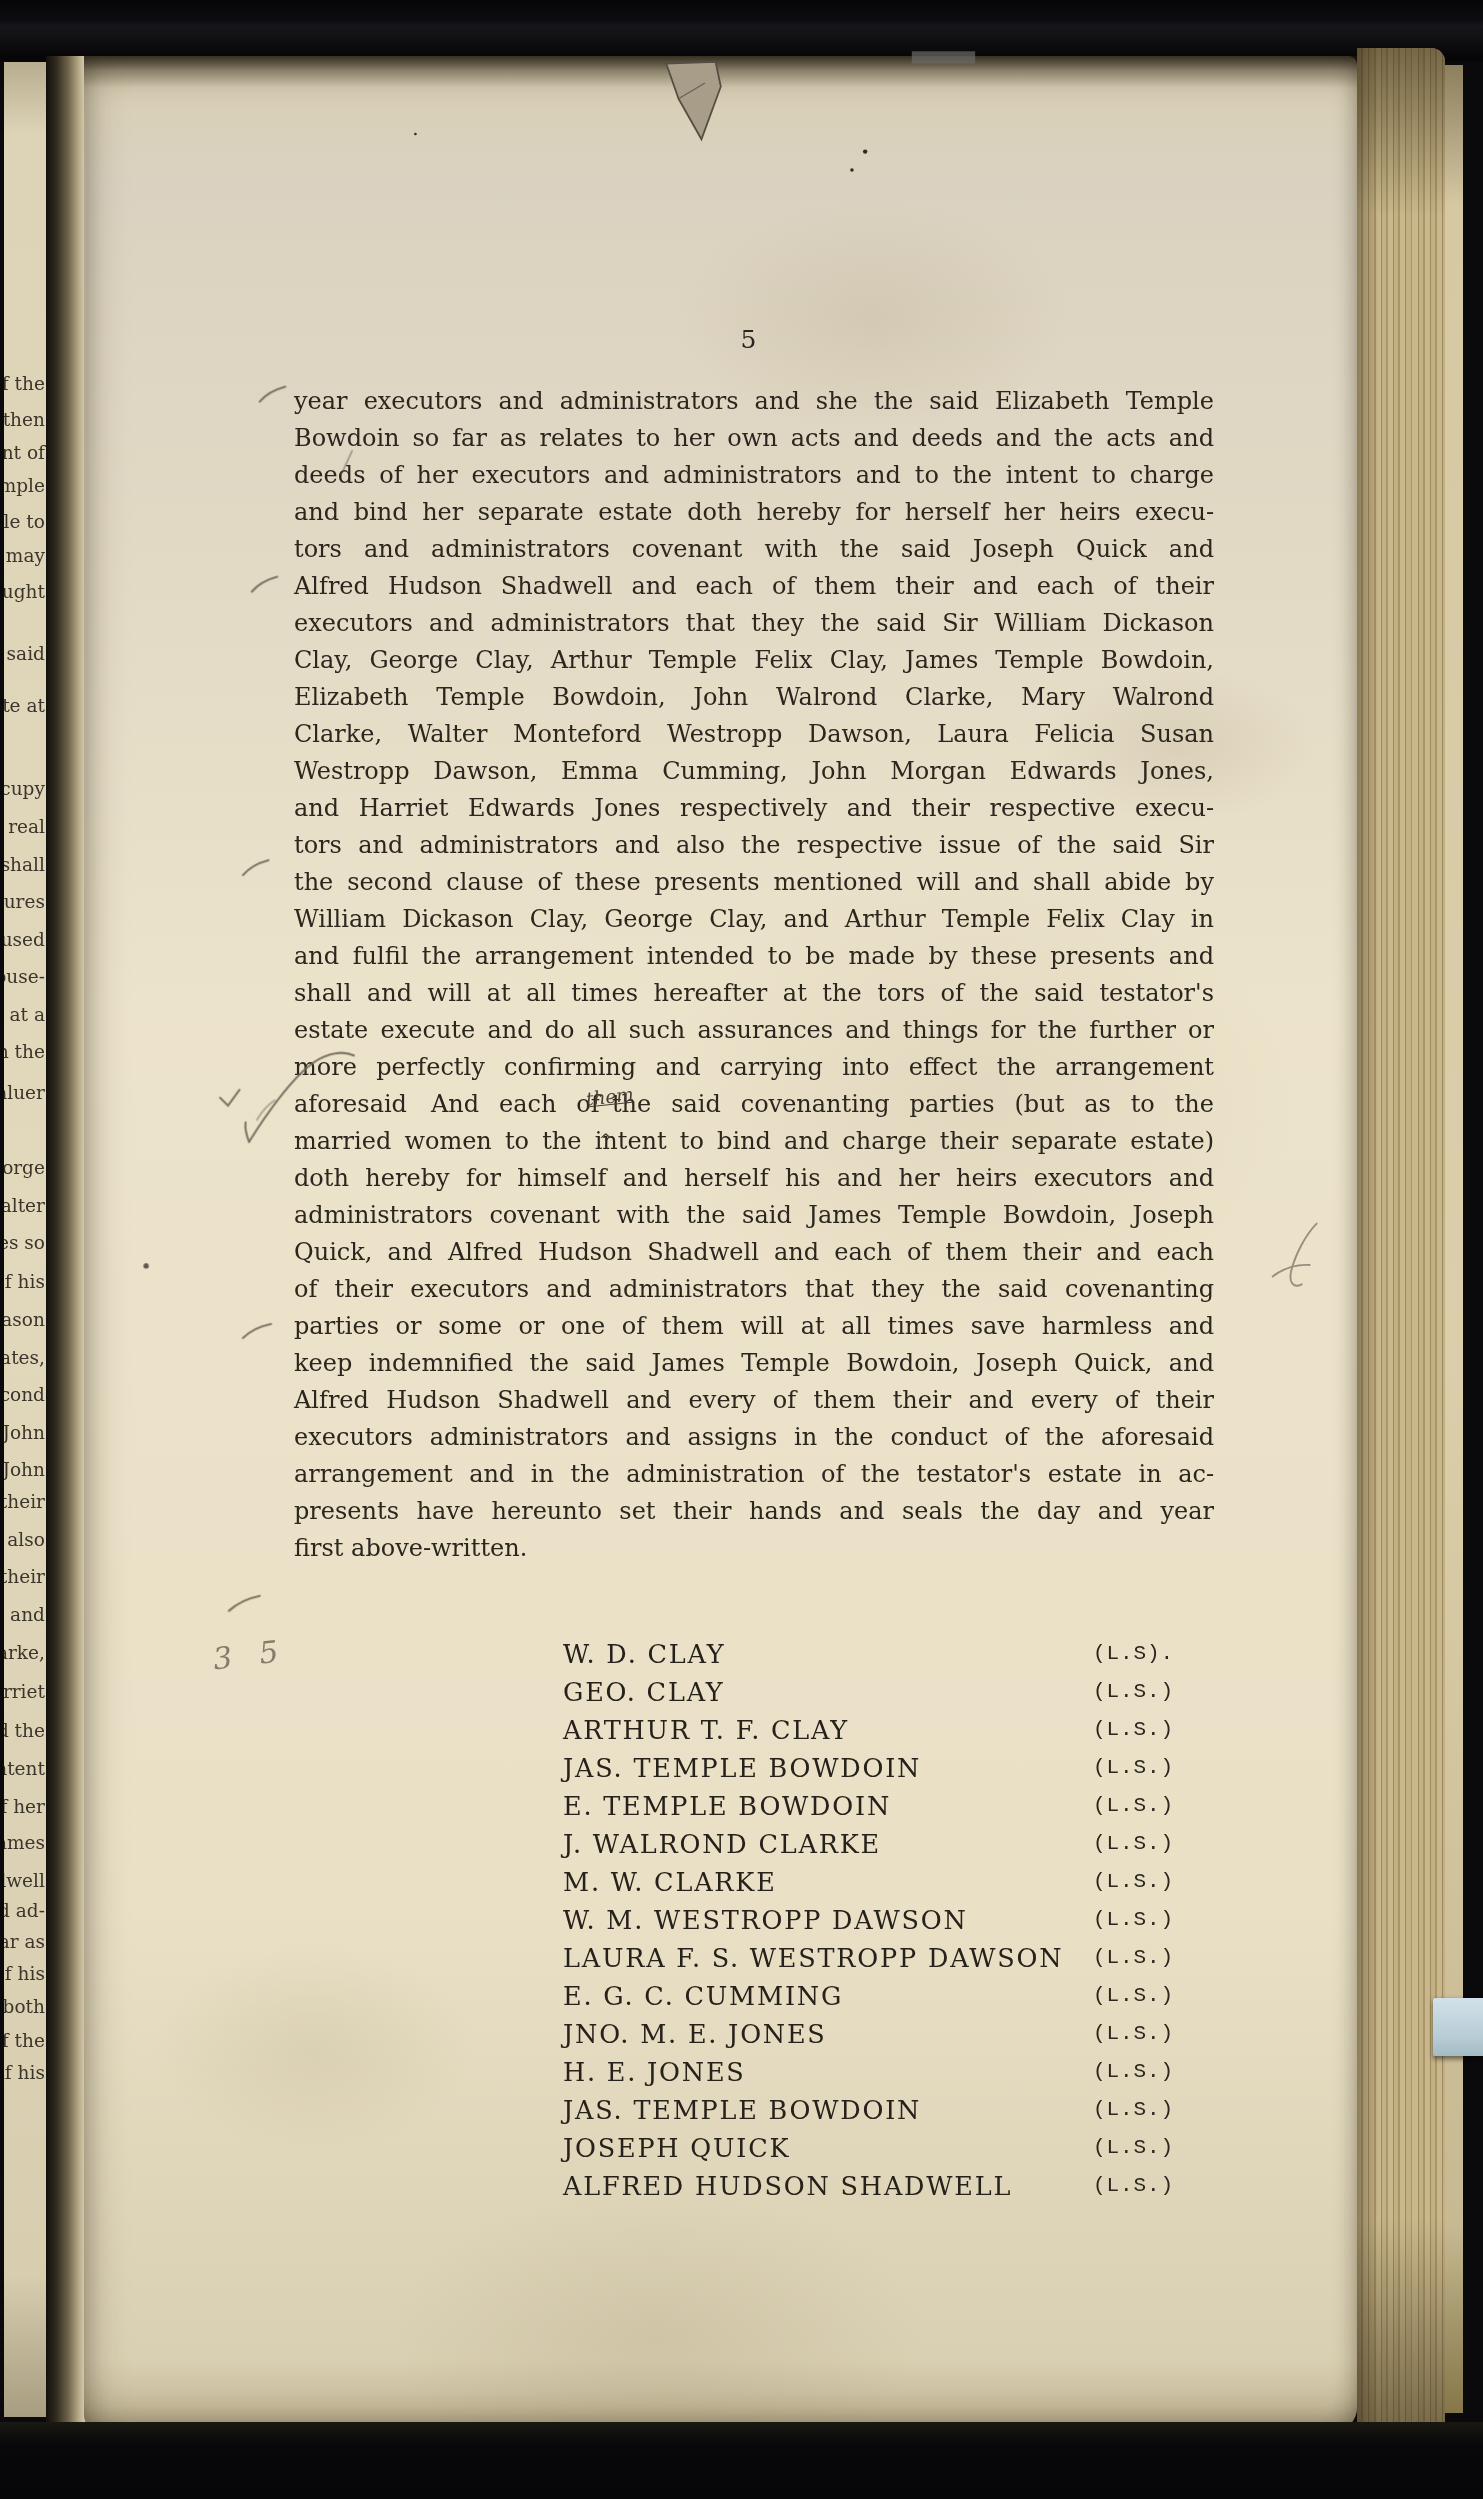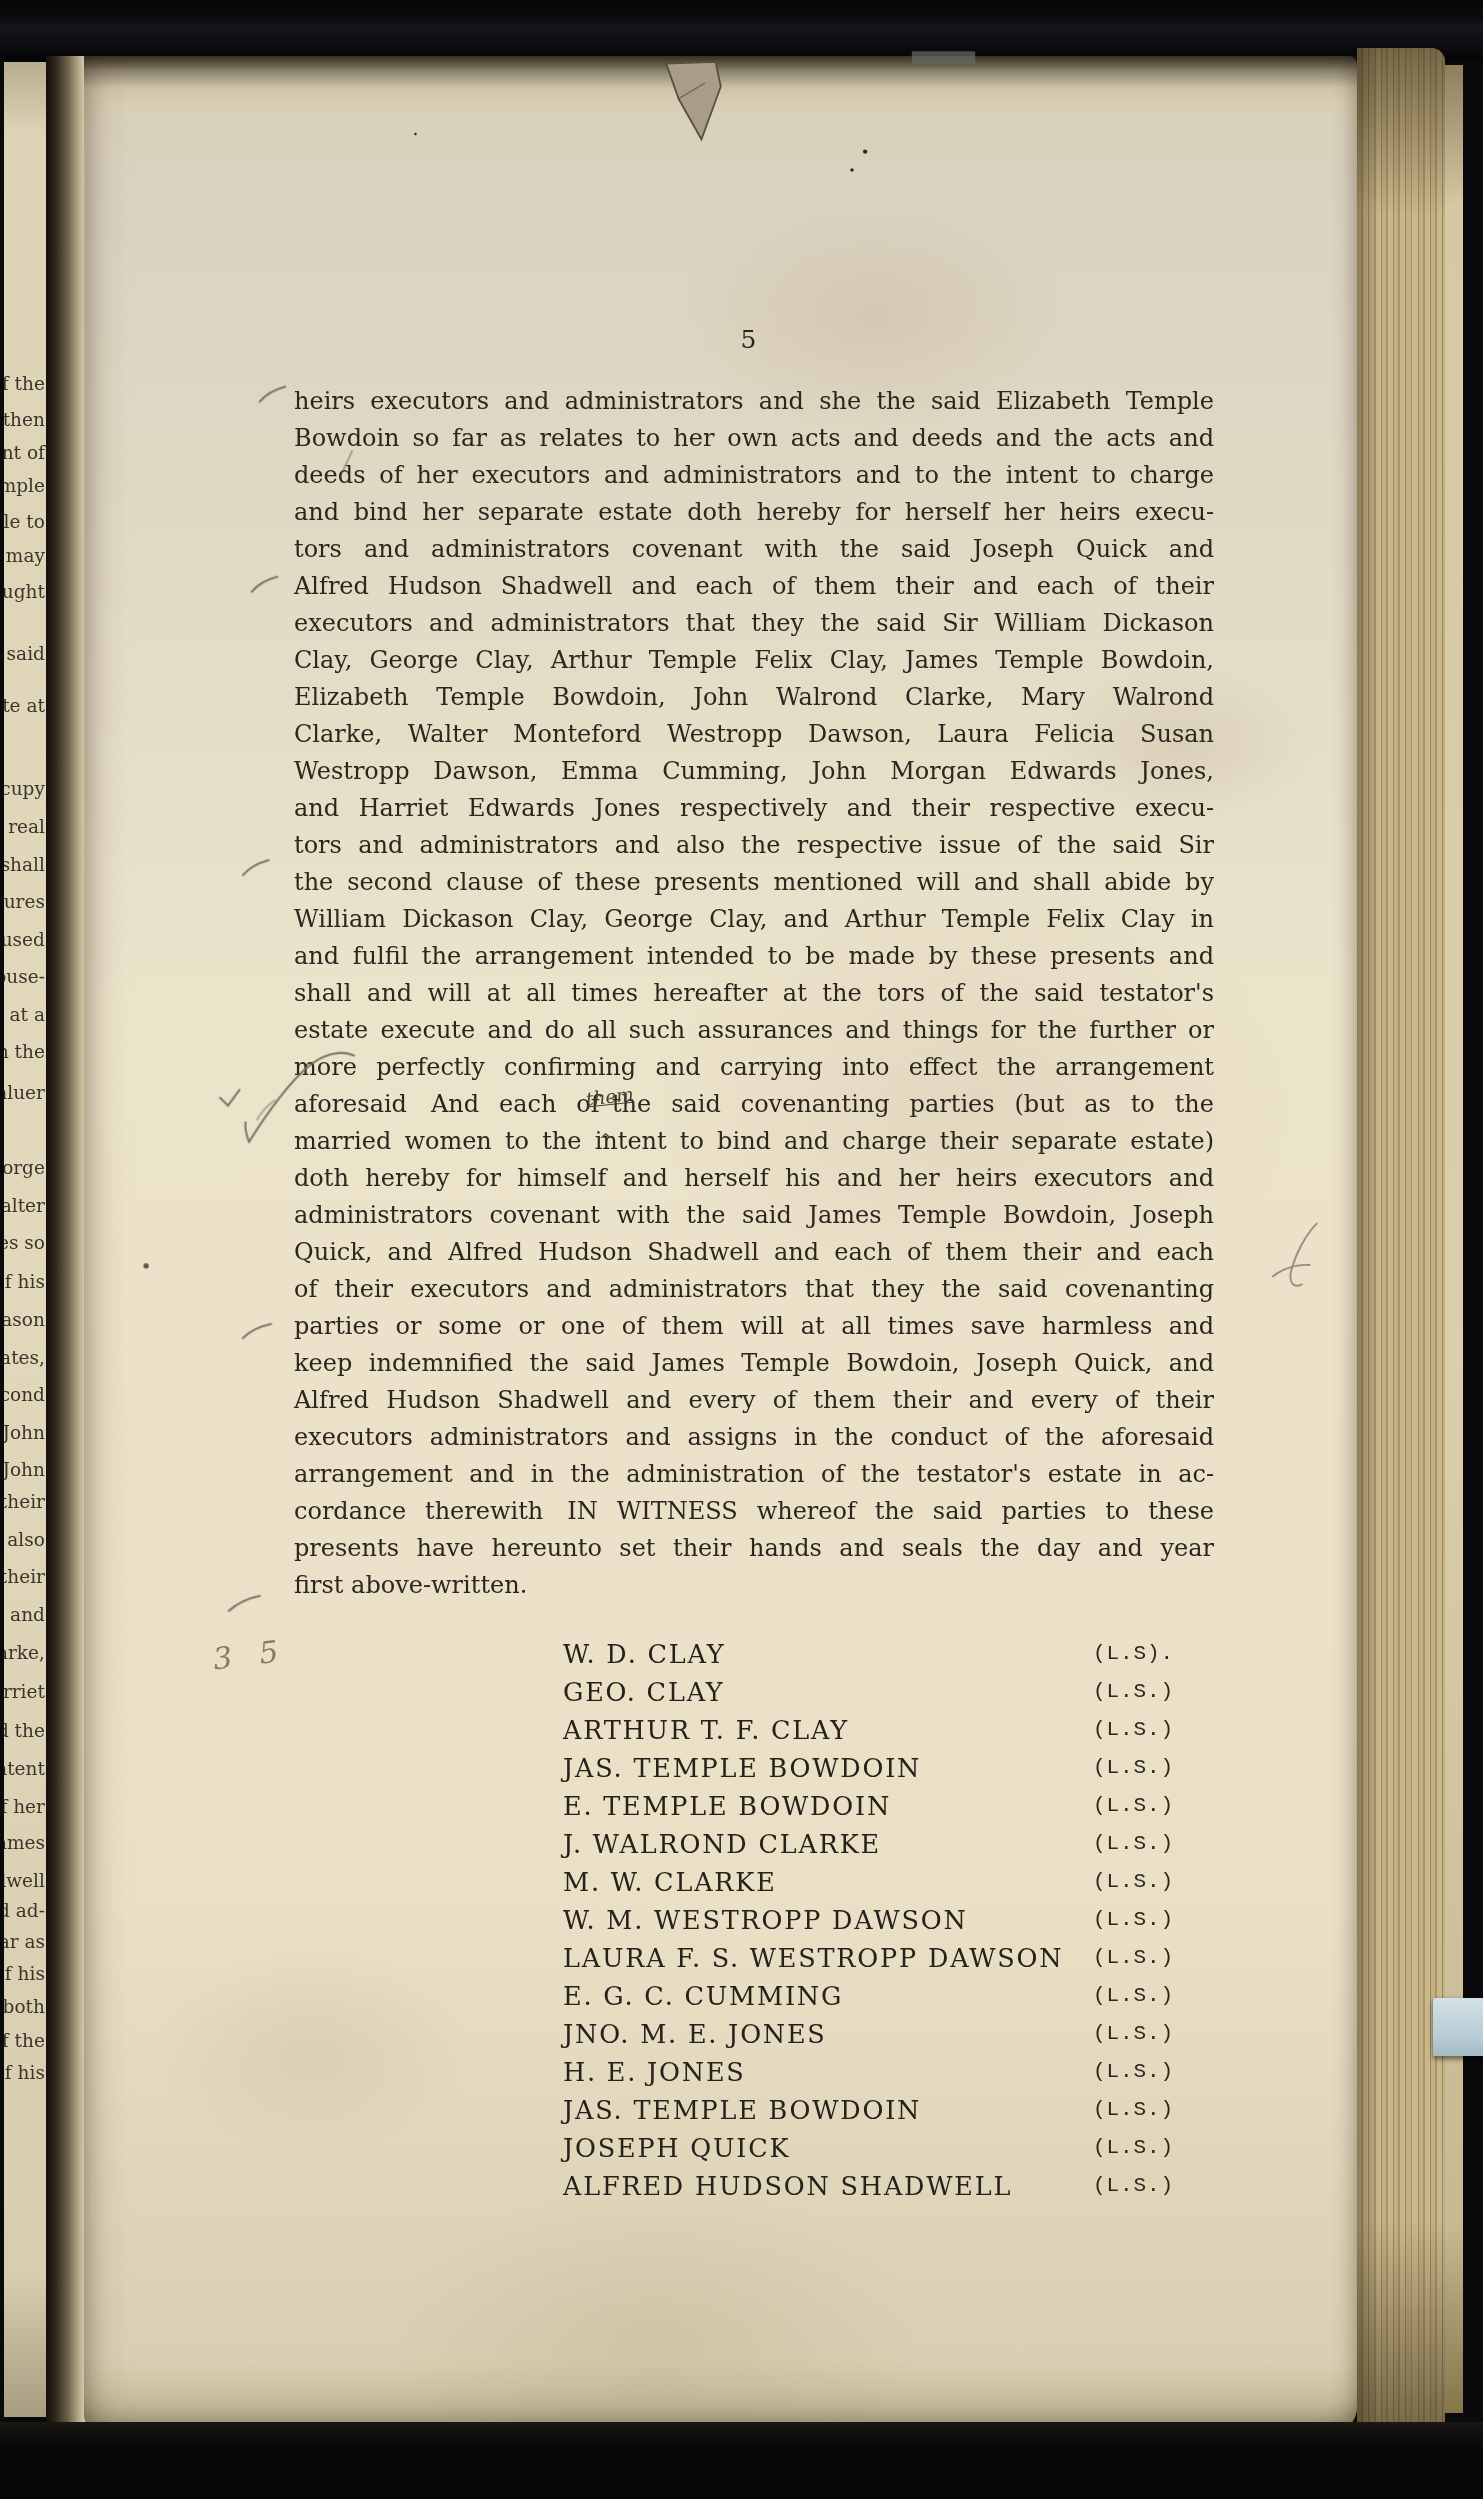--- a/index.html
+++ b/index.html
@@ -112,21 +112,21 @@
       <span class="frag" style="top: 1970px;">of the</span>
       <span class="frag" style="top: 2002px;">lf his</span>
     </div>
   <div class="gutter"></div>
 
   <div class="page">
     <div class="burn-top"></div>
     <div class="stains"></div>
     <div class="page-number">5</div>
     <div class="text-block">
-        <div class="line">heirs executors and administrators and she the said Elizabeth Temple</div>
+        <div class="line">year executors and administrators and she the said Elizabeth Temple</div>
         <div class="line">Bowdoin so far as relates to her own acts and deeds and the acts and</div>
         <div class="line">deeds of her executors and administrators and to the intent to charge</div>
         <div class="line">and bind her separate estate doth hereby for herself her heirs execu-</div>
         <div class="line">tors and administrators covenant with the said Joseph Quick and</div>
         <div class="line">Alfred Hudson Shadwell and each of them their and each of their</div>
         <div class="line">executors and administrators that they the said Sir William Dickason</div>
         <div class="line">Clay, George Clay, Arthur Temple Felix Clay, James Temple Bowdoin,</div>
         <div class="line">Elizabeth Temple Bowdoin, John Walrond Clarke, Mary Walrond</div>
         <div class="line">Clarke, Walter Monteford Westropp Dawson, Laura Felicia Susan</div>
         <div class="line">Westropp Dawson, Emma Cumming, John Morgan Edwards Jones,</div>
@@ -142,21 +142,20 @@
         <div class="line">married women to the intent to bind and charge their separate estate)</div>
         <div class="line">doth hereby for himself and herself his and her heirs executors and</div>
         <div class="line">administrators covenant with the said James Temple Bowdoin, Joseph</div>
         <div class="line">Quick, and Alfred Hudson Shadwell and each of them their and each</div>
         <div class="line">of their executors and administrators that they the said covenanting</div>
         <div class="line">parties or some or one of them will at all times save harmless and</div>
         <div class="line">keep indemnified the said James Temple Bowdoin, Joseph Quick, and</div>
         <div class="line">Alfred Hudson Shadwell and every of them their and every of their</div>
         <div class="line">executors administrators and assigns in the conduct of the aforesaid</div>
         <div class="line">arrangement and in the administration of the testator's estate in ac-</div>
-        <div class="line">cordance therewith  IN WITNESS whereof the said parties to these</div>
         <div class="line">presents have hereunto set their hands and seals the day and year</div>
         <div class="line align-left">first above-written.</div>
       </div>
     <div class="sig-block">
         <div class="sig-row">
           <span class="sig-name">W. D. CLAY</span>
           <span class="sig-seal">(L.S).</span>
         </div>
         <div class="sig-row">
           <span class="sig-name">GEO. CLAY</span>

